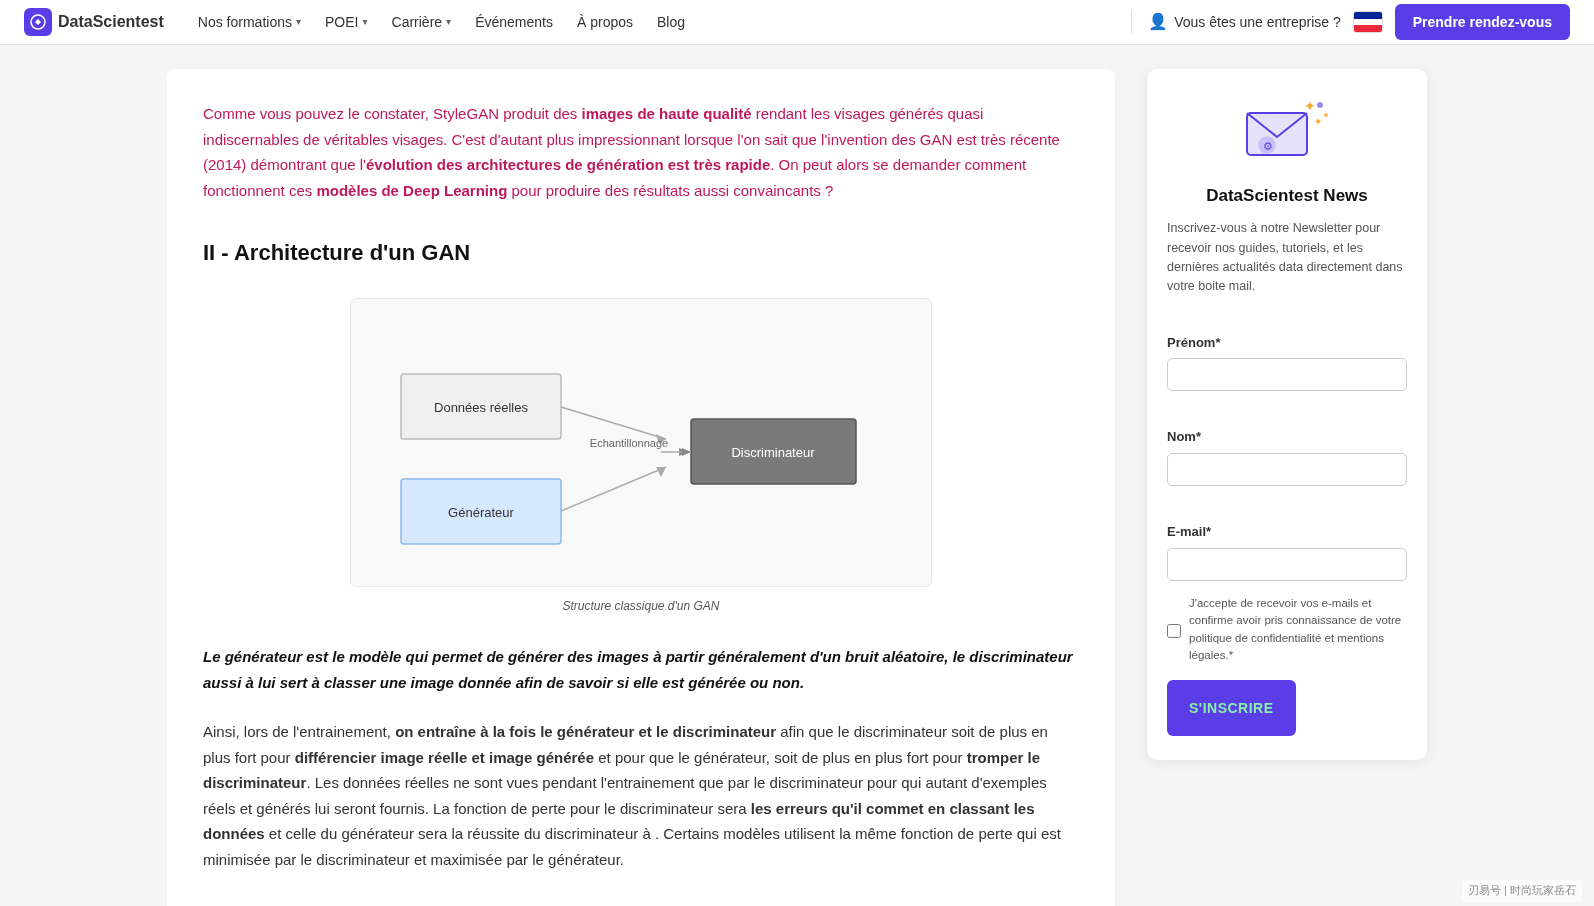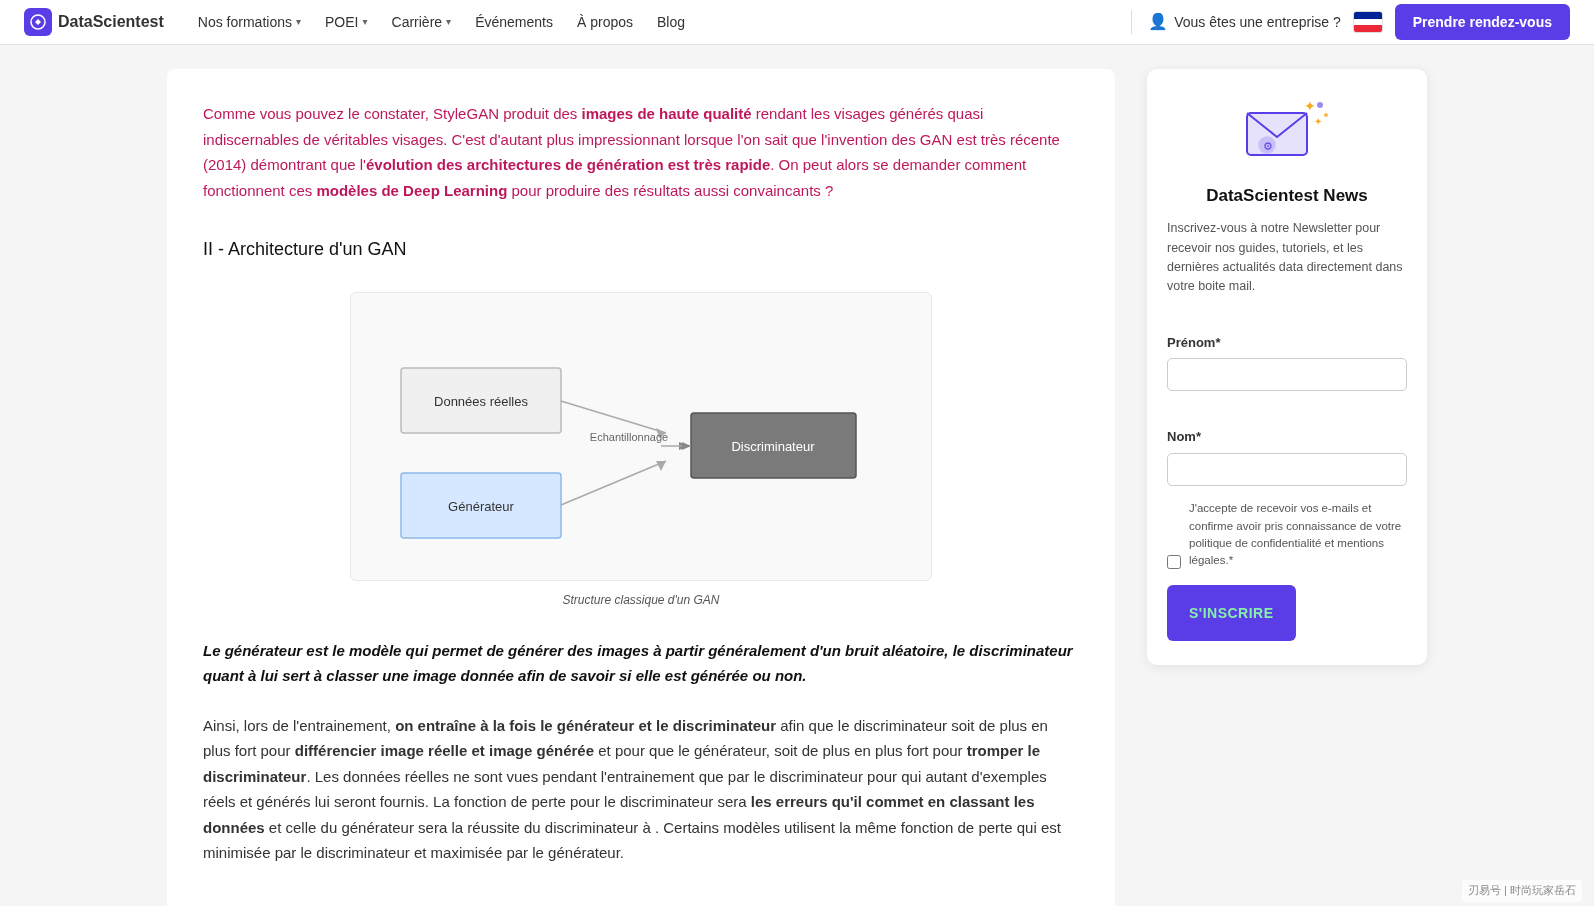--- a/index.html
+++ b/index.html
@@ -106,22 +106,22 @@
     }
 
     .article-intro {
       font-size: 15px;
       color: #be185d;
       margin-bottom: 32px;
       line-height: 1.7;
     }
 
     .article-section-title {
-      font-size: 18px;
-      font-weight: 400;
+      font-size: 22px;
+      font-weight: 700;
       color: #111;
       margin-bottom: 10px;
     }
 
     .article-text {
       font-size: 15px;
       color: #333;
       line-height: 1.7;
       margin-bottom: 20px;
     }
@@ -222,21 +222,21 @@
       border-radius: 5px;
       padding: 8px 10px;
       font-size: 13px;
       color: #333;
       outline: none;
       background: #fff;
     }
 
     .form-checkbox-group {
       display: flex;
-      align-items: flex-end;
+      align-items: center;
       gap: 8px;
       margin-bottom: 16px;
     }
 
     .form-checkbox {
       width: 14px; height: 14px;
       margin-top: 2px;
       flex-shrink: 0;
       cursor: pointer;
     }
@@ -354,21 +354,21 @@
           <text x="248" y="128" text-anchor="middle" font-size="11" fill="#666">Echantillonnage</text>
           <polygon points="308,133 298,129 298,137" fill="#888"></polygon>
 
           <line x1="280" y1="133" x2="310" y2="133" stroke="#aaa" stroke-width="1.5"></line>
           <polygon points="310,133 301,129 301,137" fill="#888"></polygon>
         </svg>
       </div>
       <p class="diagram-caption">Structure classique d'un GAN</p>
     </div>
 
-    <p class="article-blockquote">Le générateur est le modèle qui permet de générer des images à partir généralement d'un bruit aléatoire, le discriminateur quant à lui sert à classer une image donnée afin de savoir si elle est générée ou non.</p>
+    <p class="article-blockquote">Le générateur est le modèle qui permet de générer des images à partir généralement d'un bruit aléatoire, le discriminateur aussi à lui sert à classer une image donnée afin de savoir si elle est générée ou non.</p>
 
     <p class="article-text">
       Ainsi, lors de l'entrainement, <strong>on entraîne à la fois le générateur et le discriminateur</strong> afin que le discriminateur soit de plus en plus fort pour <strong>différencier image réelle et image générée</strong> et pour que le générateur, soit de plus en plus fort pour <strong>tromper le discriminateur</strong>. Les données réelles ne sont vues pendant l'entrainement que par le discriminateur pour qui autant d'exemples réels et générés lui seront fournis. La fonction de perte pour le discriminateur sera <strong>les erreurs qu'il commet en classant les données</strong> et celle du générateur sera la réussite du discriminateur à . Certains modèles utilisent la même fonction de perte qui est minimisée par le discriminateur et maximisée par le générateur.
     </p>
 
   </main>
 
   <aside class="sidebar">
     <div class="newsletter-card">
 
@@ -402,20 +402,26 @@
         <input type="text" class="form-input" style="">
       </div>
 
       <div class="form-group">
         <label class="form-label">
           <span>Nom*</span>
         </label>
         <input type="text" class="form-input" style="">
       </div>
 
+      <div class="form-group">
+        <label class="form-label">
+          <span>E-mail*</span>
+        </label>
+        <input type="email" class="form-input" style="">
+      </div>
 
       <div class="form-checkbox-group">
         <input type="checkbox" class="form-checkbox" style="">
         <label class="form-checkbox-label">J'accepte de recevoir vos e-mails et confirme avoir pris connaissance de votre politique de confidentialité et mentions légales.*</label>
       </div>
 
       <button class="form-submit">S'INSCRIRE</button>
 
     </div>
   </aside>

